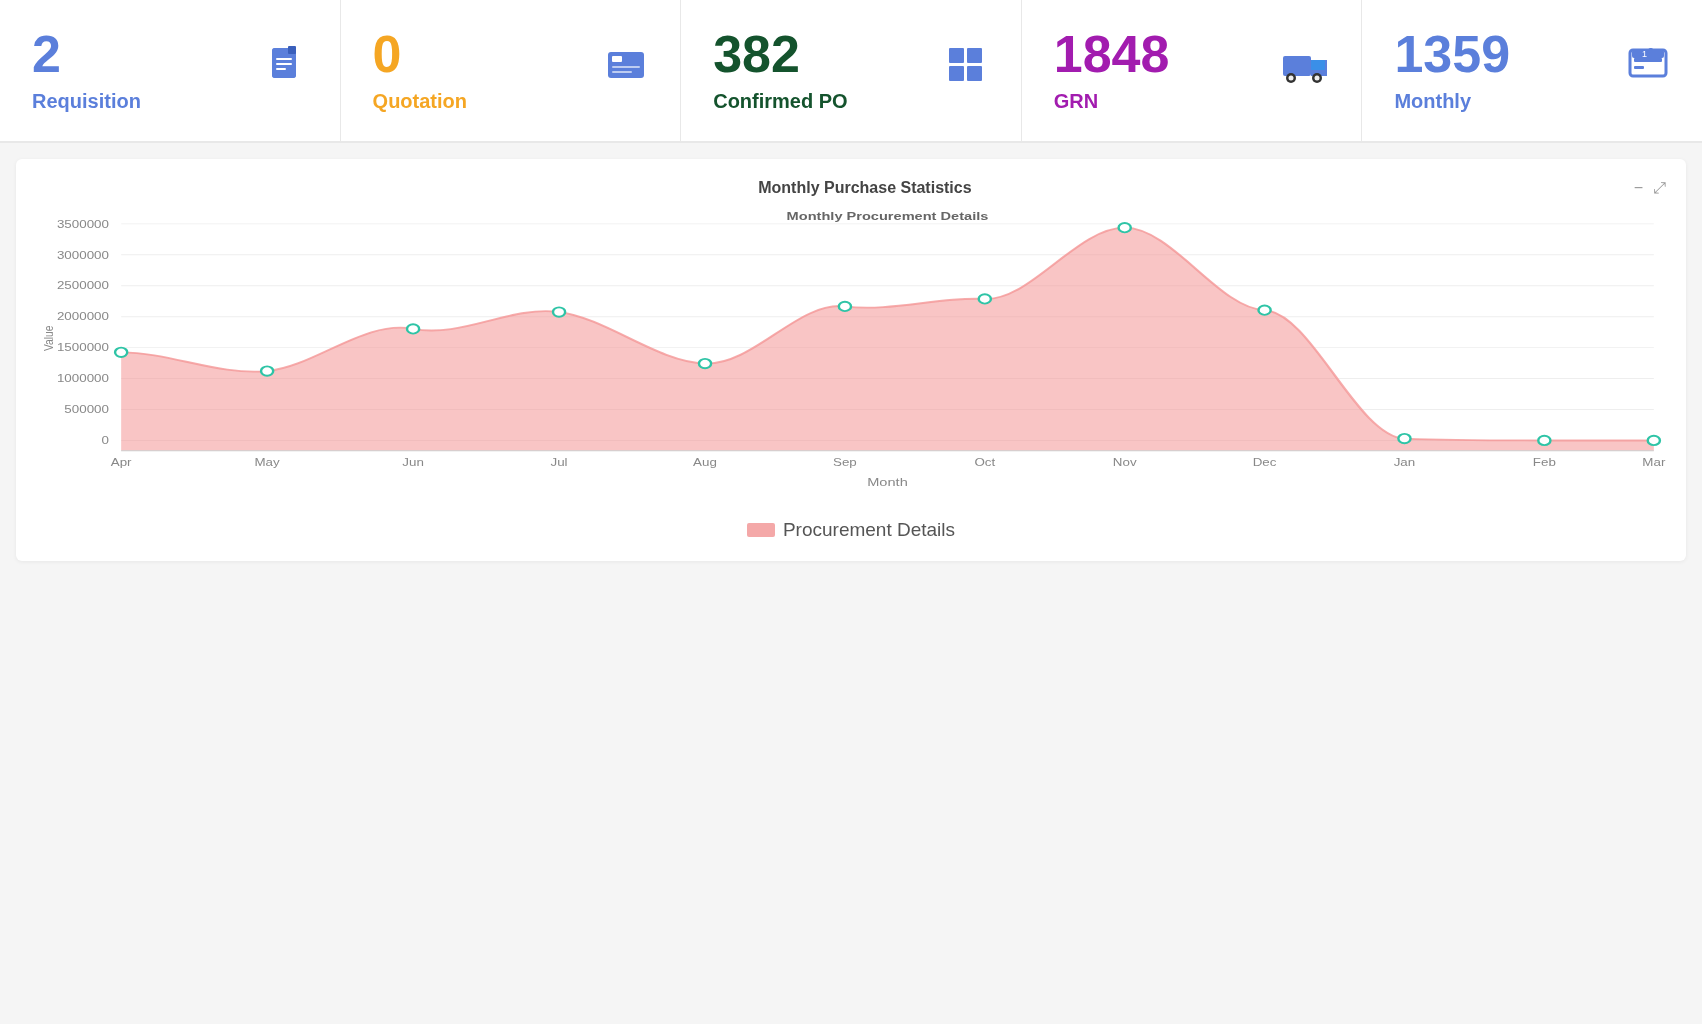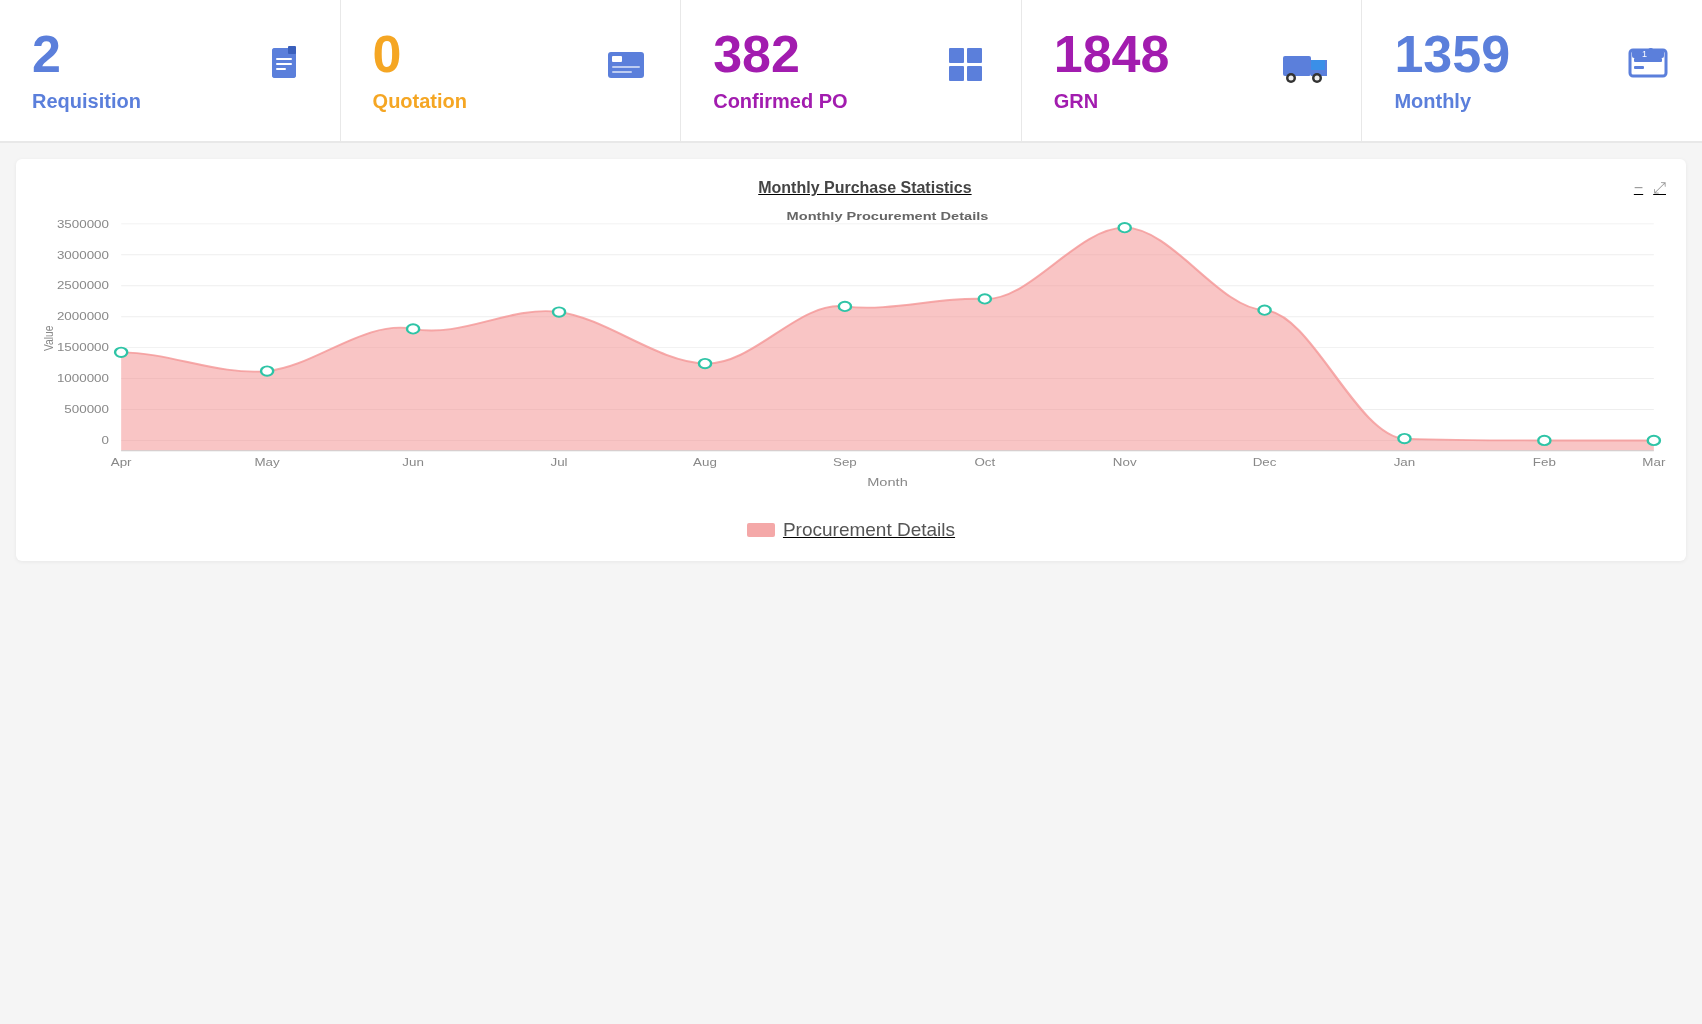--- a/index.html
+++ b/index.html
@@ -33,30 +33,29 @@
       font-size: 20px;
       font-weight: 600;
     }
 
     .stat-icon {
       font-size: 42px;
     }
 
     .color-blue   { color: #5b7fdb; }
     .color-orange { color: #f5a623; }
-    .color-green  { color: #a21caf; }
+    .color-green  { color: #14532d; }
     .color-red    { color: #a21caf; }
 
     .chart-container {
       background: #fff;
       margin: 16px;
       border-radius: 6px;
       padding: 20px 20px 20px 20px;
       box-shadow: 0 1px 4px rgba(0,0,0,0.06);
-      text-decoration: underline;
     }
 
     .chart-header {
       display: flex;
       align-items: center;
       justify-content: space-between;
       margin-bottom: 10px;
     }
     .chart-title {
       font-size: 16px;

